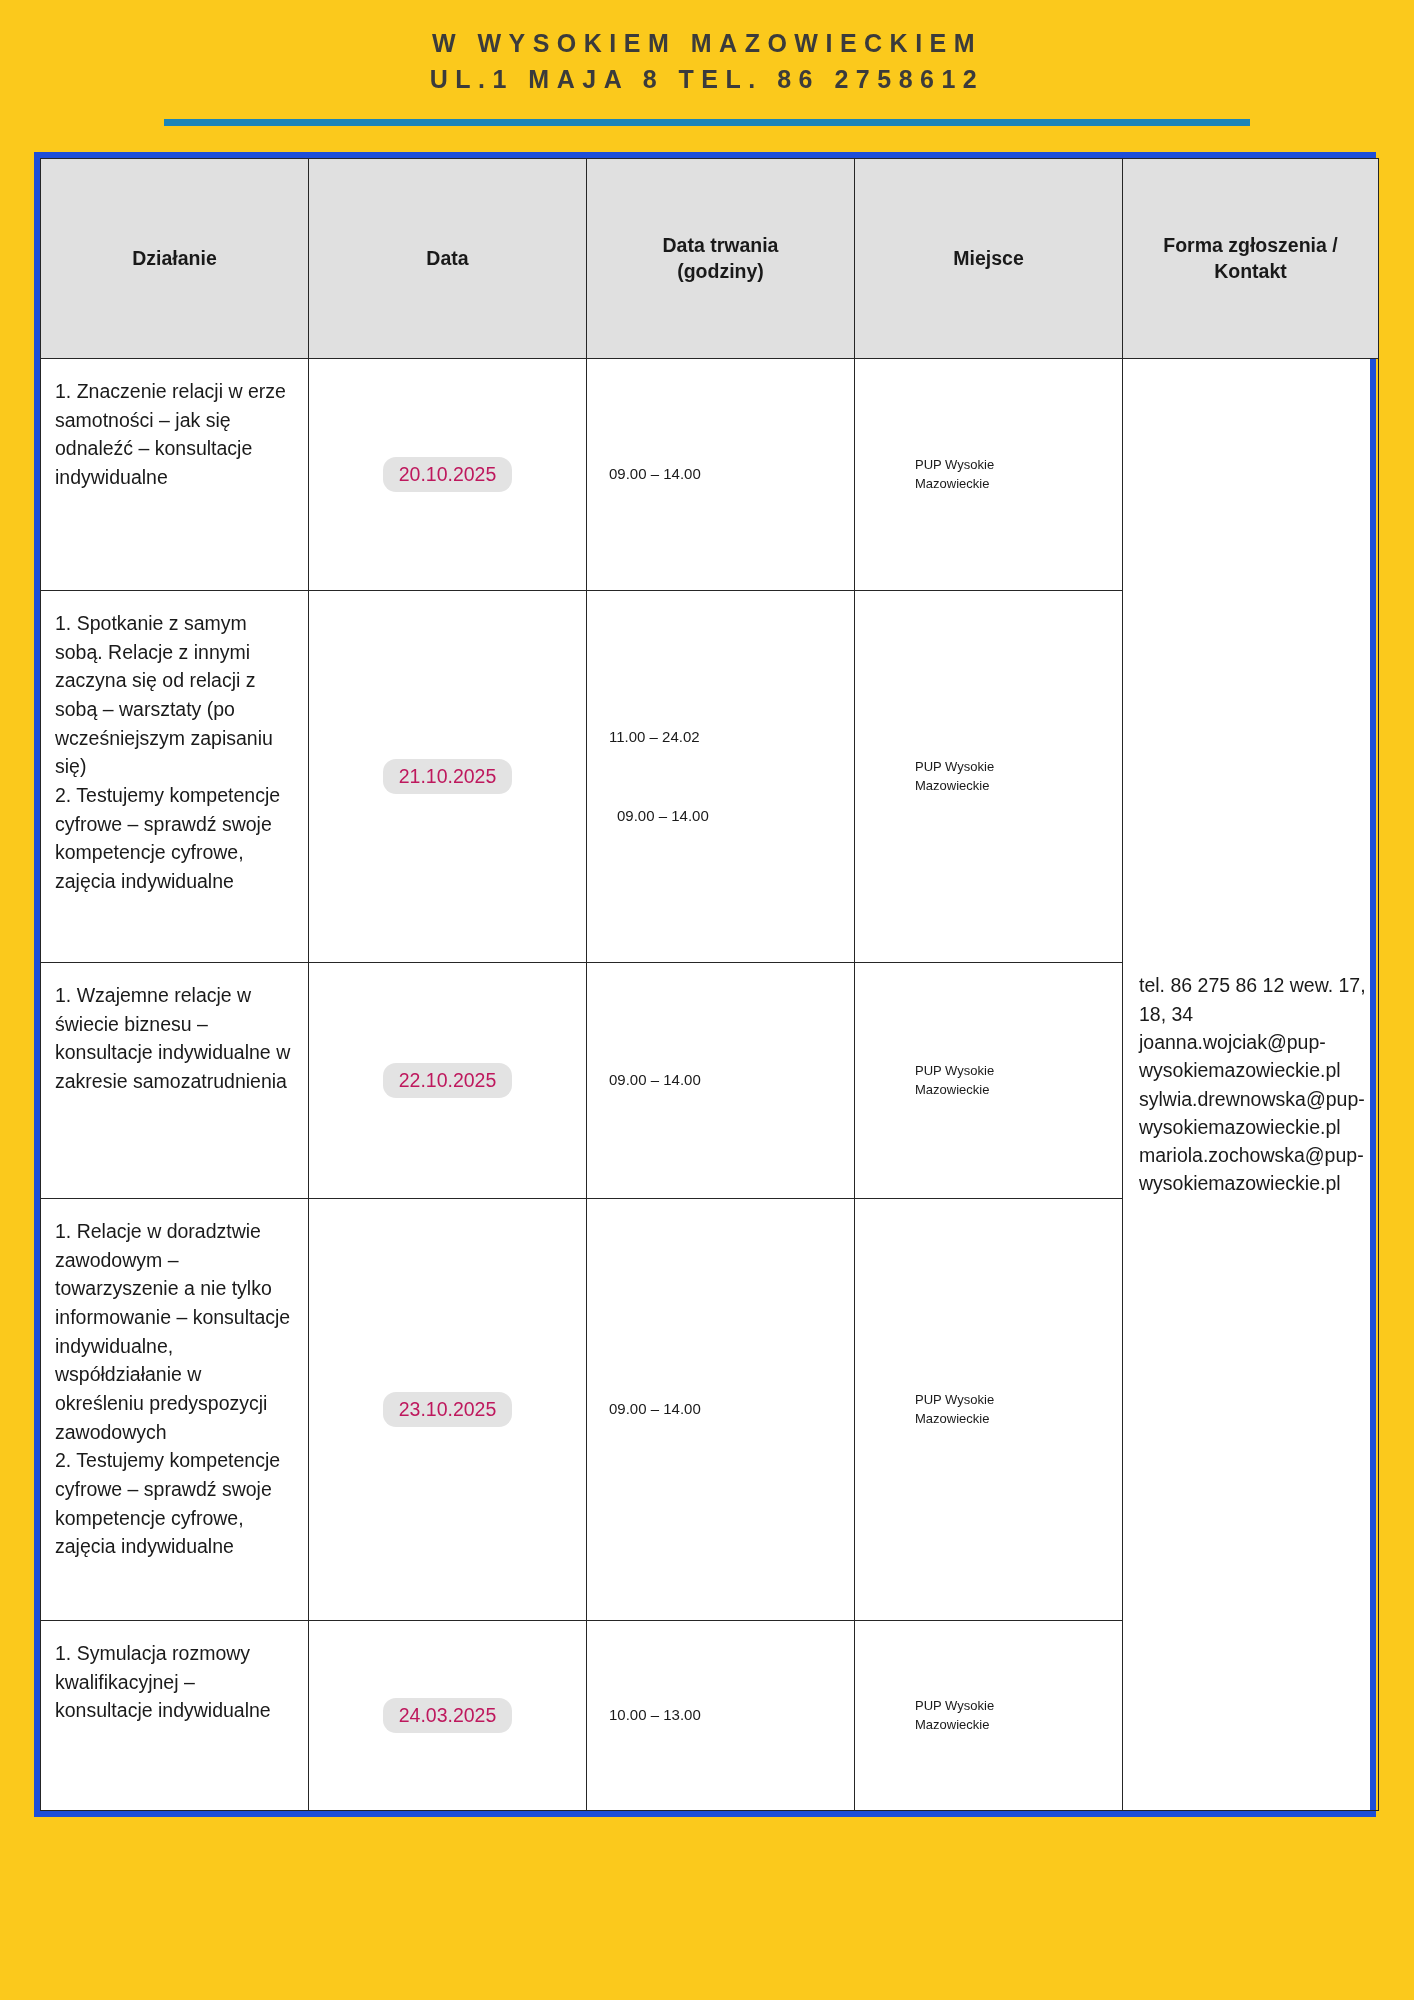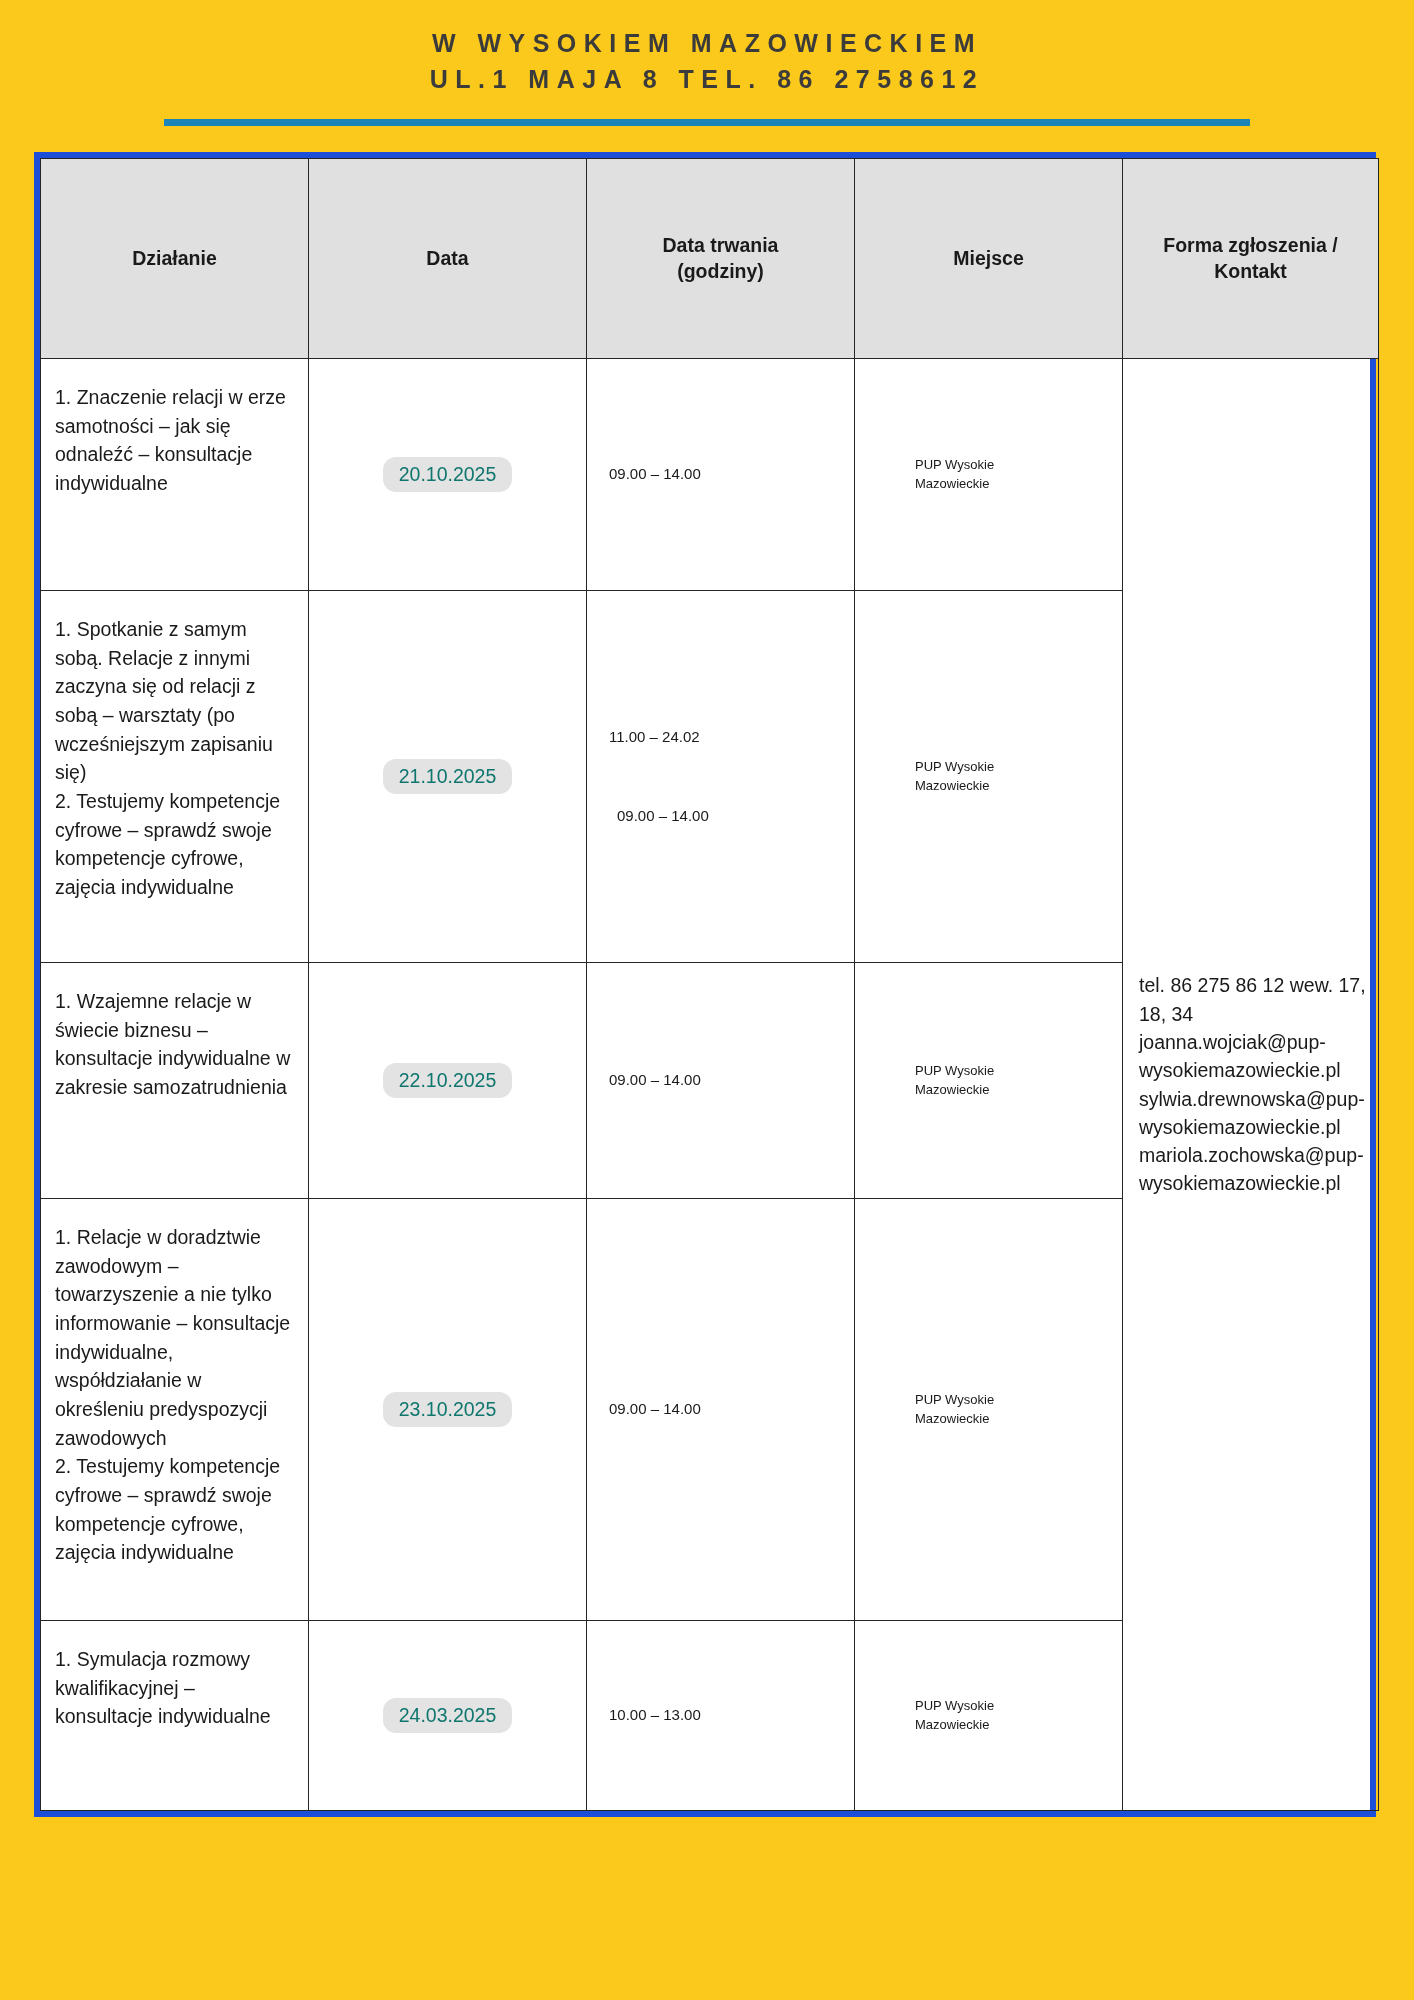--- a/index.html
+++ b/index.html
@@ -77,37 +77,37 @@
     padding: 8px 10px;
     line-height: 1.32;
   }
   col.c-action   { width: 268px; }
   col.c-date     { width: 278px; }
   col.c-duration { width: 268px; }
   col.c-place    { width: 268px; }
   col.c-contact  { width: 256px; }
 
   td.action {
-    padding: 24px 14px 18px 14px;
+    padding: 18px 14px 18px 14px;
     font-size: 19.5px;
     line-height: 1.47;
     vertical-align: top;
   }
 
   td.date {
     text-align: center;
   }
   .date-pill {
     display: inline-block;
     background: #e3e3e3;
     border-radius: 13px;
     padding: 5px 16px;
     font-size: 19.5px;
     line-height: 1.3;
-    color: #0f766e;
+    color: #be185d;
   }
 
   td.duration {
     font-size: 15px;
     line-height: 1.5;
     padding-left: 22px;
     vertical-align: middle;
   }
   td.duration .t2 { display: block; margin-top: 56px; padding-left: 8px; }
 

